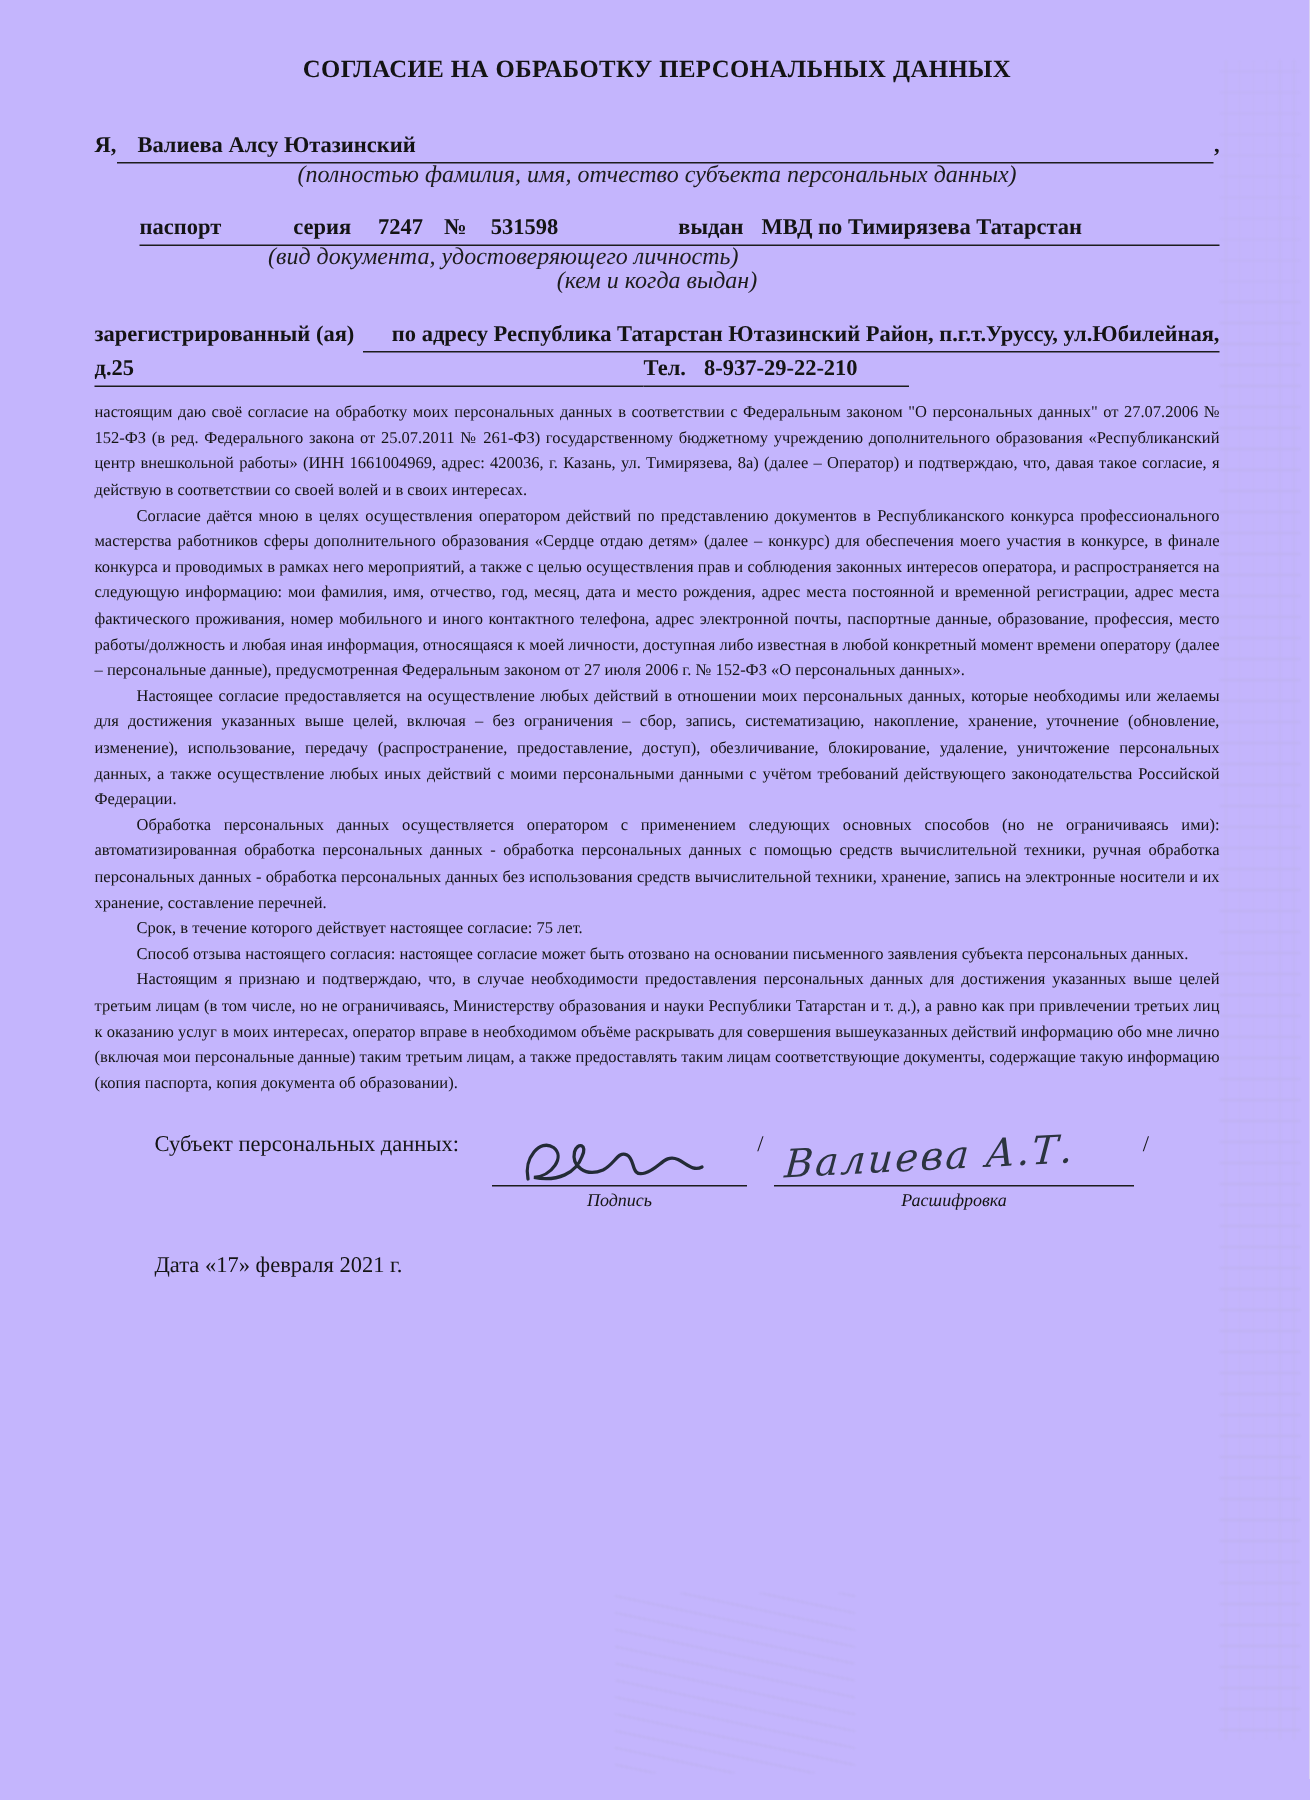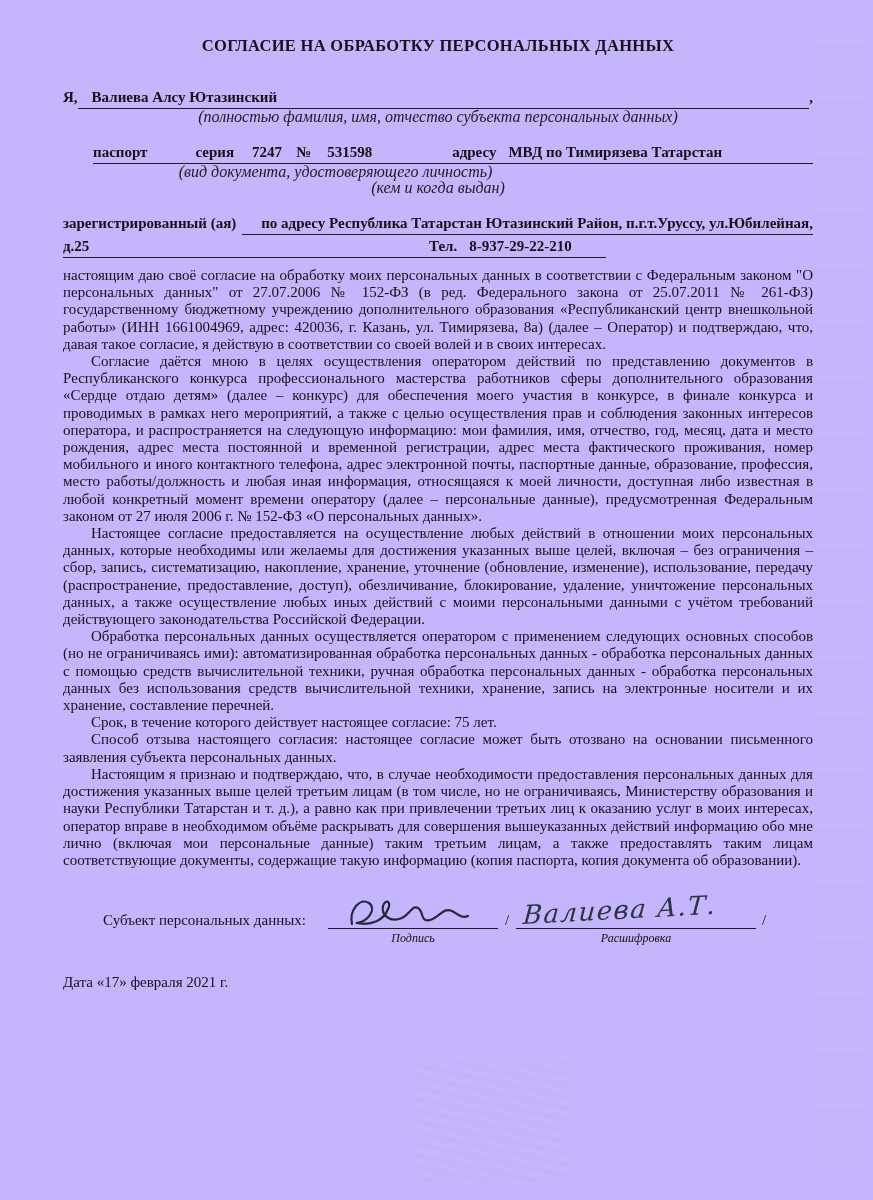--- a/index.html
+++ b/index.html
@@ -62,28 +62,28 @@
 
   .row-issued { margin-top:18px; }
   .row-address { margin-top:16px;text-align:right; }
   .addr-fill { padding-left:8px; }
   .row-address2 .seg-a { width:366px;font-family:Liberation Serif, serif; }
   .row-address2 .seg-b { padding-right:34px; display:flex; align-items:baseline; }
 
   
   .body-text {
     margin-top:9px;
-    font-size:15px; line-height:17.2px;
+    font-size:11px; line-height:17.2px;
     text-align:justify;
   }
   .body-text p { margin:0; }
   .body-text p.ind { text-indent:28px; }
 
   
-  .sig-row { display:flex; align-items:flex-end; margin-top:24px; height:36px; }
+  .sig-row { display:flex; align-items:flex-start; margin-top:24px; height:36px; }
   .sig-label-cell { width:265px; display:flex; align-items:baseline; }
   .sig-line {
     width:170px; border-bottom:1.4px solid #1c1c1c;
     position:relative; height:36px;
   }
   .sig-line svg { position:absolute; left:14px; bottom:-4px; }
   .sig-sep { width:18px; text-align:center; }
   .sig-sep2 { width:16px; text-align:center; }
   .tr-line {
     width:240px; border-bottom:1.4px solid #1c1c1c;
@@ -97,21 +97,21 @@
     transform:rotate(-3deg) skewX(-7deg);
     transform-origin:left bottom;
   }
   .sig-cap-row { display:flex; margin-top:2px; }
   .sig-cap-row .sp1 { width:265px; }
   .sig-cap-row .c1 { width:170px; }
   .sig-cap-row .sp2 { width:18px; }
   .sig-cap-row .c2 { width:240px; }
   .sig-cap { font-style:italic; font-size:12px; text-align:center; }
 
-  .date-row { margin-top:28px; display:flex;flex-direction:column; }
+  .date-row { margin-top:28px; display:flex; }
 </style>
 </head>
 <body>
 
 <div class="page">
 
   <div class="scan-strip"></div>
   <div class="scan-blob"></div>
 
   <div class="title">СОГЛАСИЕ НА ОБРАБОТКУ ПЕРСОНАЛЬНЫХ ДАННЫХ</div>
@@ -128,21 +128,21 @@
     <div class="caption">(полностью фамилия, имя, отчество субъекта персональных данных)</div>
 
     <div class="row row-passport">
       <span class="indent30"></span>
       <span class="u pass-wrap">
         <span class="m-r48">паспорт</span>
         <span class="m-r18">серия</span>
         <span class="m-r14">7247</span>
         <span class="m-r16">№</span>
         <span class="m-r80">531598</span>
-        <span class="m-r12">адресу</span>
+        <span class="m-r12">выдан</span>
         <span>МВД по Тимирязева Татарстан</span>
         <span class="fill"></span>
       </span>
     </div>
     <div class="caption cap-left540">(вид документа, удостоверяющего личность)</div>
 
     <div class="caption">(кем и когда выдан)</div>
 
     <div class="row row-address">
       <span>зарегистрированный (ая)</span>

